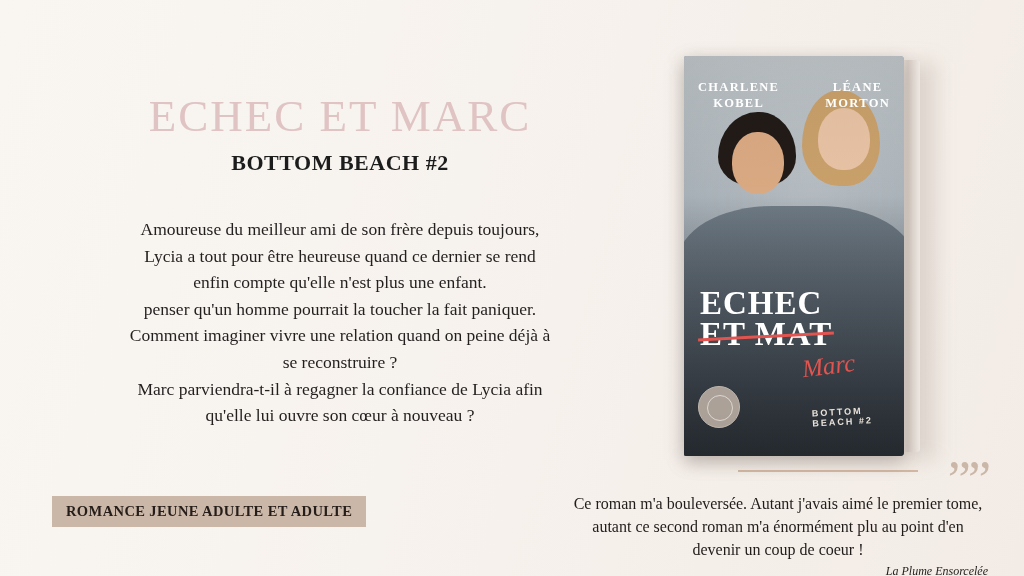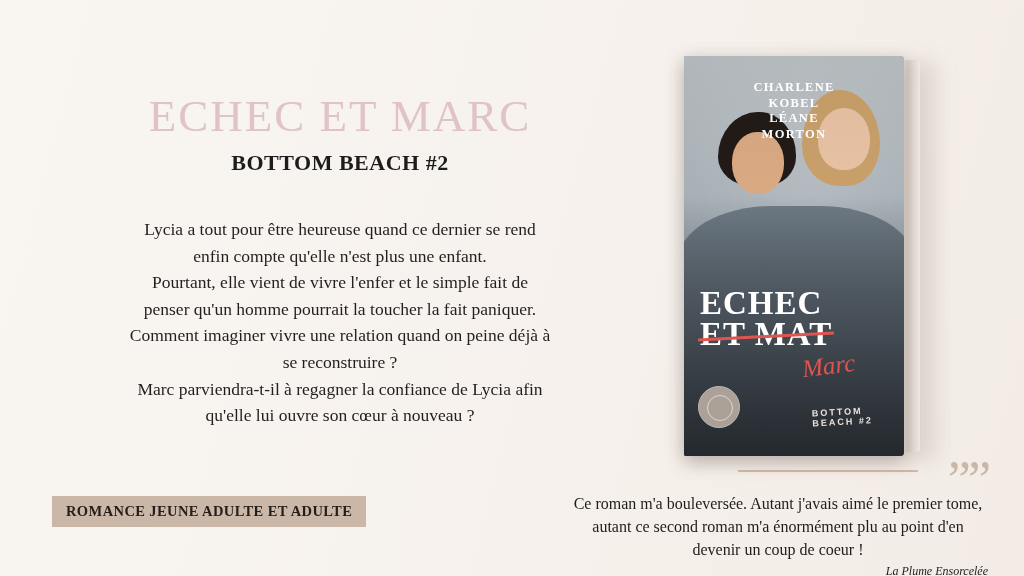--- a/index.html
+++ b/index.html
@@ -205,21 +205,20 @@
     justify-content: space-between;
     padding: 0 14px;
     box-sizing: border-box;
     color: #ffffff;
     font-family: "Liberation Serif", serif;
     font-size: 12.5px;
     font-weight: bold;
     letter-spacing: 1.3px;
     text-align: center;
     line-height: 1.25;
-    flex-direction: column;
   }
   .cover-author span { display: block; }
   .cover-title {
     position: absolute;
     left: 16px;
     top: 232px;
     color: #ffffff;
     font-family: "Liberation Serif", serif;
     font-weight: bold;
     font-size: 33px;
@@ -283,23 +282,23 @@
 </style>
 </head>
 <body>
 
 <div class="page">
 
   <div class="left-col">
     <h1 class="book-title">ECHEC ET MARC</h1>
     <h2 class="series-title">BOTTOM BEACH #2</h2>
     <div class="blurb">
+      <p>Amoureuse du meilleur ami de son frère depuis toujours,</p>
       <p>Lycia a tout pour être heureuse quand ce dernier se rend</p>
       <p>enfin compte qu'elle n'est plus une enfant.</p>
-      <p>Pourtant, elle vient de vivre l'enfer et le simple fait de</p>
       <p>penser qu'un homme pourrait la toucher la fait paniquer.</p>
       <p>Comment imaginer vivre une relation quand on peine déjà à</p>
       <p>se reconstruire ?</p>
       <p>Marc parviendra-t-il à regagner la confiance de Lycia afin</p>
       <p>qu'elle lui ouvre son cœur à nouveau ?</p>
     </div>
   </div>
 
   <div class="genre-badge">ROMANCE JEUNE ADULTE ET ADULTE</div>
 

